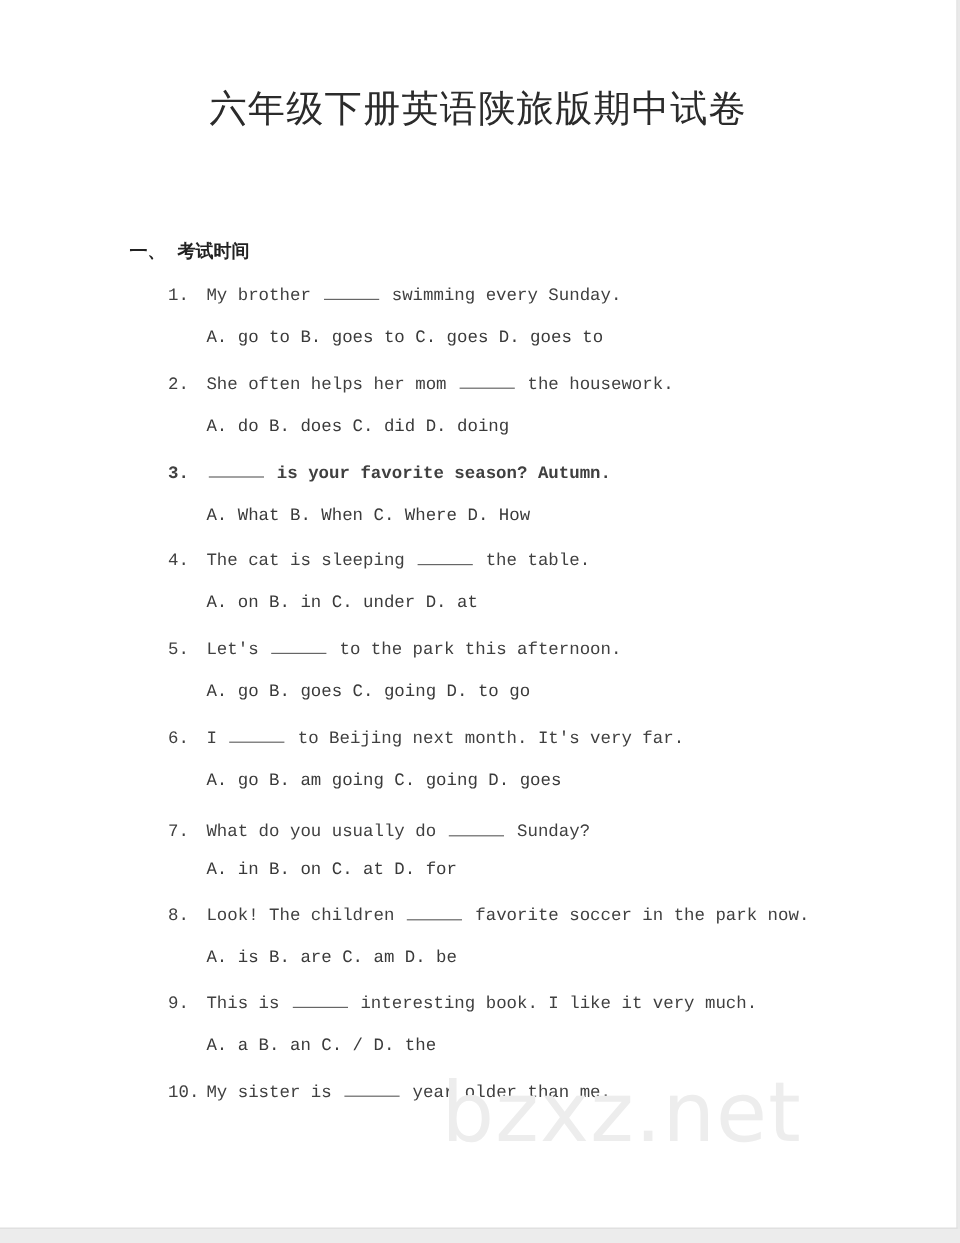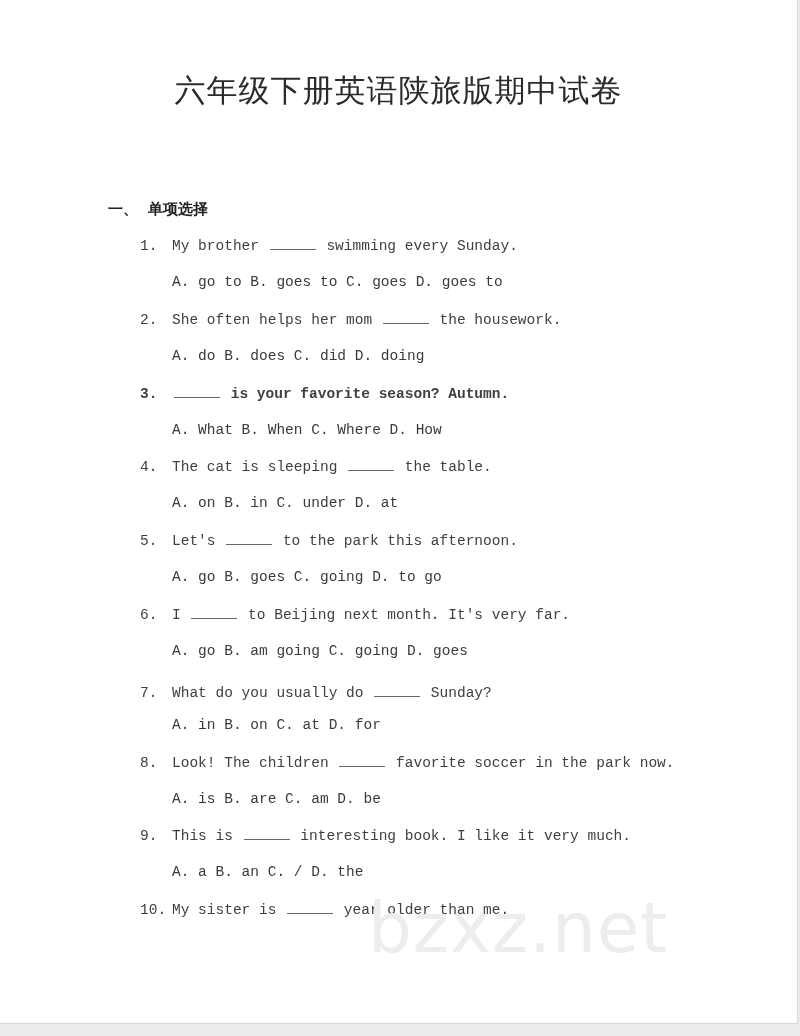--- a/index.html
+++ b/index.html
@@ -52,21 +52,21 @@
   }
 </style>
 </head>
 <body>
 
 <div class="page">
   <div class="title">六年级下册英语陕旅版期中试卷</div>
 
 
   <div class="section">
-    <span class="sec-num">一、</span><span>单项选择</span>
+    <span class="sec-num">一、</span><span>考试时间</span>
   </div>
 
   <div id="questions">
       <div class="q" style="top: 237px;"><span class="num">1.</span><span>My brother</span> <span class="blank"></span> <span>swimming every Sunday.</span></div>
       <div class="opt" style="top: 274px;">A. go to B. goes to C. goes D. goes to</div>
       <div class="q" style="top: 311px;"><span class="num">2.</span><span>She often helps her mom</span> <span class="blank"></span> <span>the housework.</span></div>
       <div class="opt" style="top: 348px;">A. do B. does C. did D. doing</div>
       <div class="q" style="top: 385px; font-weight: bold;"><span class="num">3.</span><span class="blank"></span> <span>is your favorite season? Autumn.</span></div>
       <div class="opt" style="top: 422px;">A. What B. When C. Where D. How</div>
       <div class="q" style="top: 458px;"><span class="num">4.</span><span>The cat is sleeping</span> <span class="blank"></span> <span>the table.</span></div>

